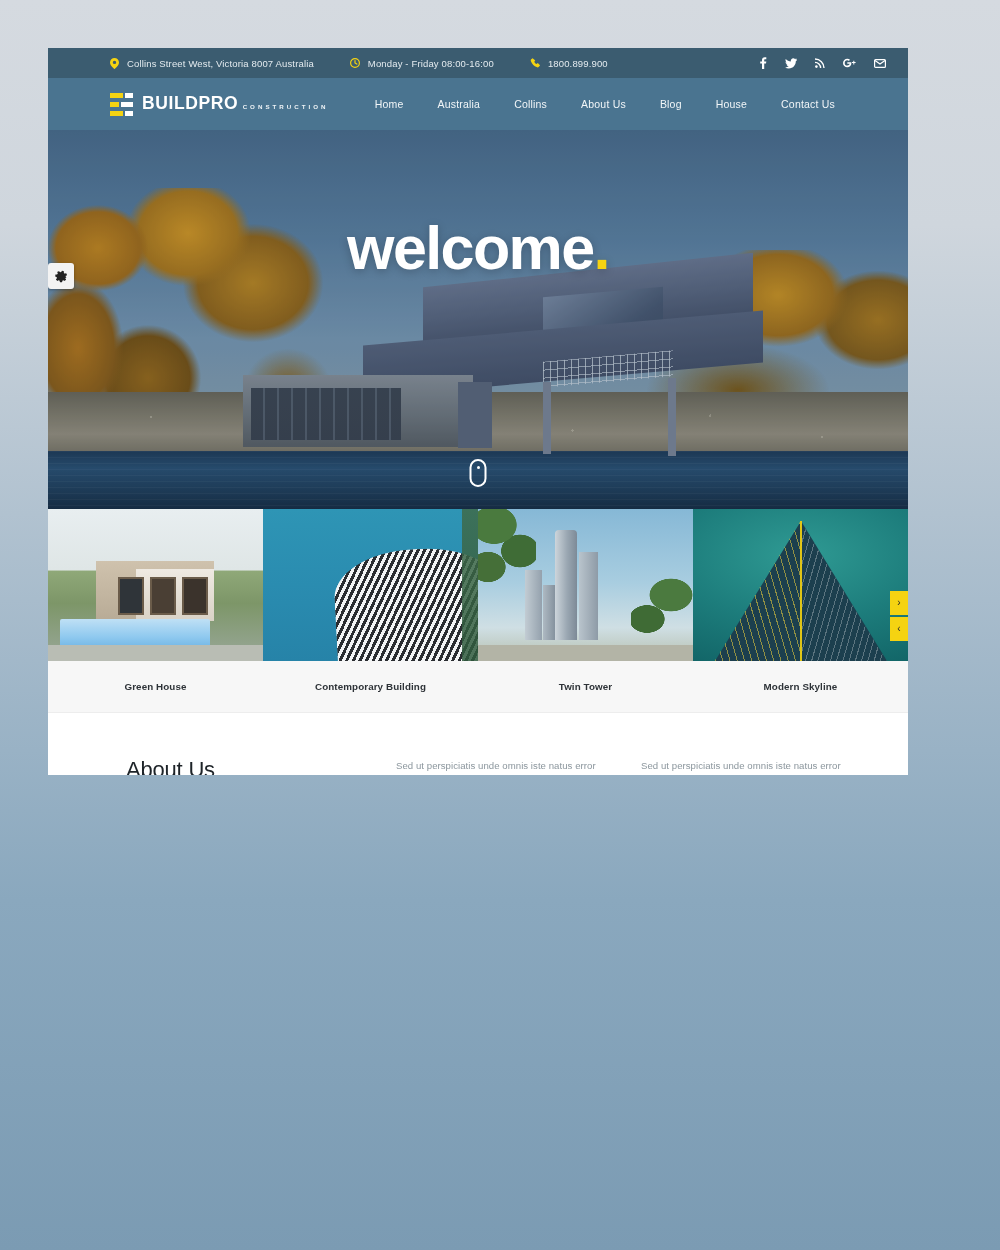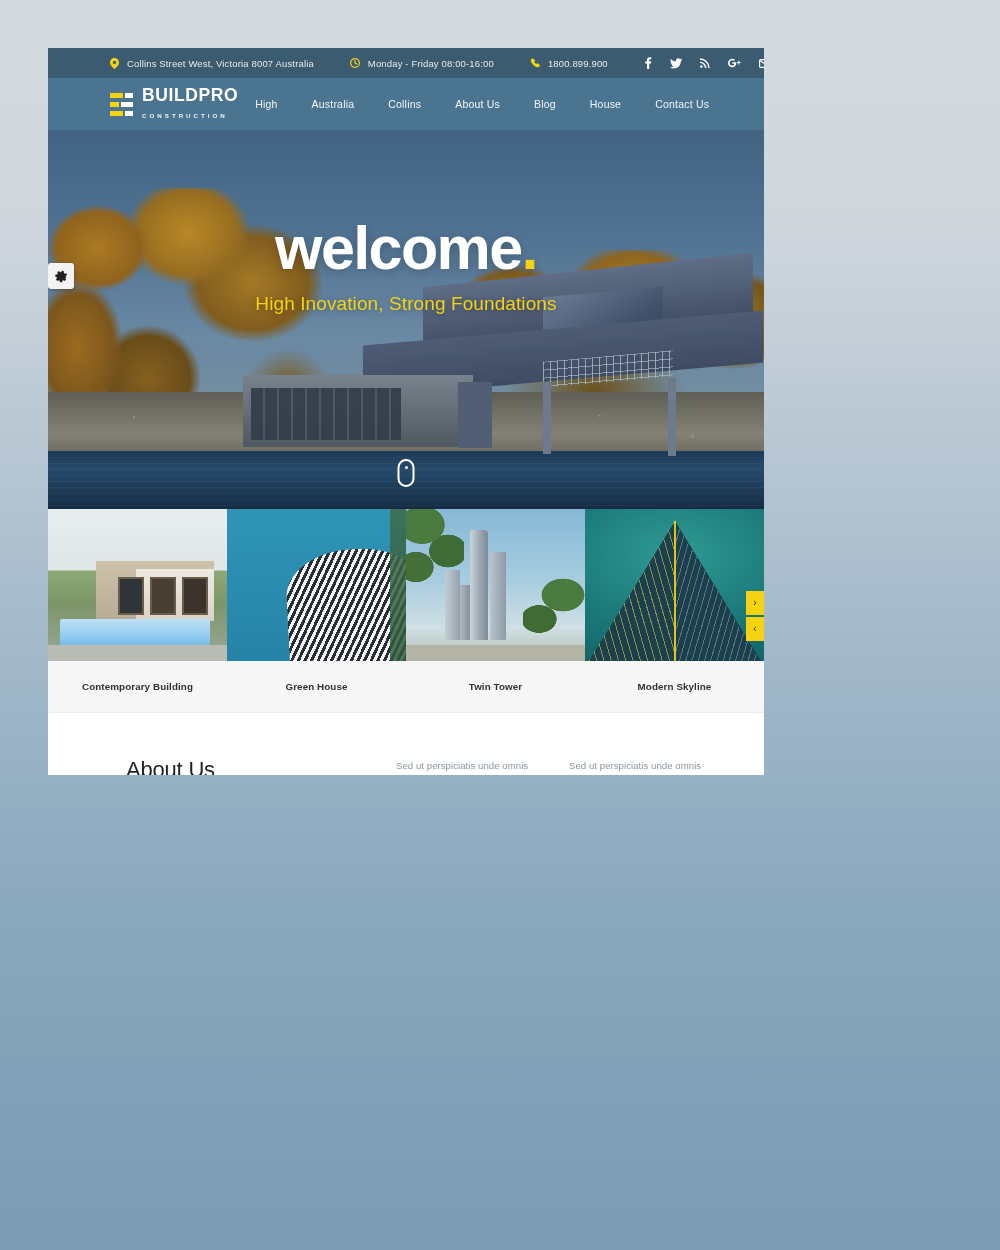--- a/index.html
+++ b/index.html
@@ -10,21 +10,21 @@
     overflow: hidden;
   }
   body {
     background: linear-gradient(180deg, #d5dae0 0%, #cfd6dd 18%, #a8bccc 48%, #8aa8be 72%, #7b9bb3 100%);
   }
 
   
   .site {
     position: absolute;
     left: 48px; top: 48px;
-    width: 716px; height: 727px;
+    width: 860px; height: 727px;
     overflow: hidden;
     background: #bef264;
   }
 
   
   .topbar {
     position: relative;
     height: 30px;
     background: #3b5c70;
     display: flex;
@@ -373,21 +373,21 @@
             <i class="b1"></i>
             <i class="b2"></i>
           </span>
       </span>
       <span class="logo-text">
         <span class="logo-name">BUILDPRO</span>
         <span class="logo-sub">CONSTRUCTION</span>
       </span>
     </div>
     <nav class="nav">
-      <a>High</a>
+      <a>Home</a>
       <a>Australia</a>
       <a>Collins</a>
       <a>About Us</a>
       <a>Blog</a>
       <a>House</a>
       <a>Contact Us</a>
     </nav>
   </div>
 
   <div class="hero">
@@ -415,21 +415,20 @@
       <svg width="13" height="13" viewBox="0 0 16 16">
         <path fill="#222" d="M8 5.2a2.8 2.8 0 100 5.6 2.8 2.8 0 000-5.6zm0 4.2a1.4 1.4 0 110-2.8 1.4 1.4 0 010 2.8z"></path>
         <path fill="#222" d="M14.4 9.3l-1.2-.5a5.4 5.4 0 000-1.6l1.2-.5a.6.6 0 00.3-.8l-.7-1.6a.6.6 0 00-.8-.3l-1.2.5a5.3 5.3 0 00-1.2-1.1l.3-1.3a.6.6 0 00-.5-.7L8.9.9a.6.6 0 00-.7.4l-.4 1.3a5.4 5.4 0 00-1.6.2L5.4 1.7a.6.6 0 00-.8-.2L3.1 2.3a.6.6 0 00-.2.8l.6 1.2c-.4.4-.7.8-1 1.3l-1.3-.2a.6.6 0 00-.7.5L.3 7.6a.6.6 0 00.4.7l1.3.4c.1.5.2 1 .4 1.5l-1 .9a.6.6 0 000 .9l1.2 1.3a.6.6 0 00.8 0l1-.8c.4.3.9.5 1.4.7l.1 1.3c0 .3.3.6.6.6h1.8c.3 0 .6-.3.6-.6l.1-1.3c.5-.2 1-.4 1.4-.7l1 .8c.3.2.6.2.8 0l1.2-1.3a.6.6 0 000-.9l-1-.9"></path>
       </svg>
     </div>
 
     <div class="hero-content">
       <div class="hero-title">
         <span>welcome</span><span class="dot">.</span>
       </div>
-      <div class="hero-sub">High Inovation, Strong Foundations</div>
     </div>
 
     <div class="scroll-ind"></div>
   </div>
 
   <div class="projects">
     <div class="proj th1">
       <span class="house"></span>
         <span class="house2"></span>
       <span class="win w1"></span>
@@ -458,22 +457,22 @@
         <span class="spine"></span>
     </div>
 
     <div class="carousel-nav">
       <button>›</button>
       <button>‹</button>
     </div>
   </div>
 
   <div class="captions">
+    <div class="caption">Green House</div>
     <div class="caption">Contemporary Building</div>
-    <div class="caption">Green House</div>
     <div class="caption">Twin Tower</div>
     <div class="caption">Modern Skyline</div>
   </div>
 
   <div class="about">
     <div class="about-left">
       <h2 class="about-title">About Us</h2>
 
     </div>
     <div class="about-col">Sed ut perspiciatis unde omnis iste natus error sit voluptatem accusantium doloremque laudantium, totam rem aperiam, eaque ipsa quae ab illo inventore veritatis et quasi architecto beatae. Sed ut perspiciatis</div>

